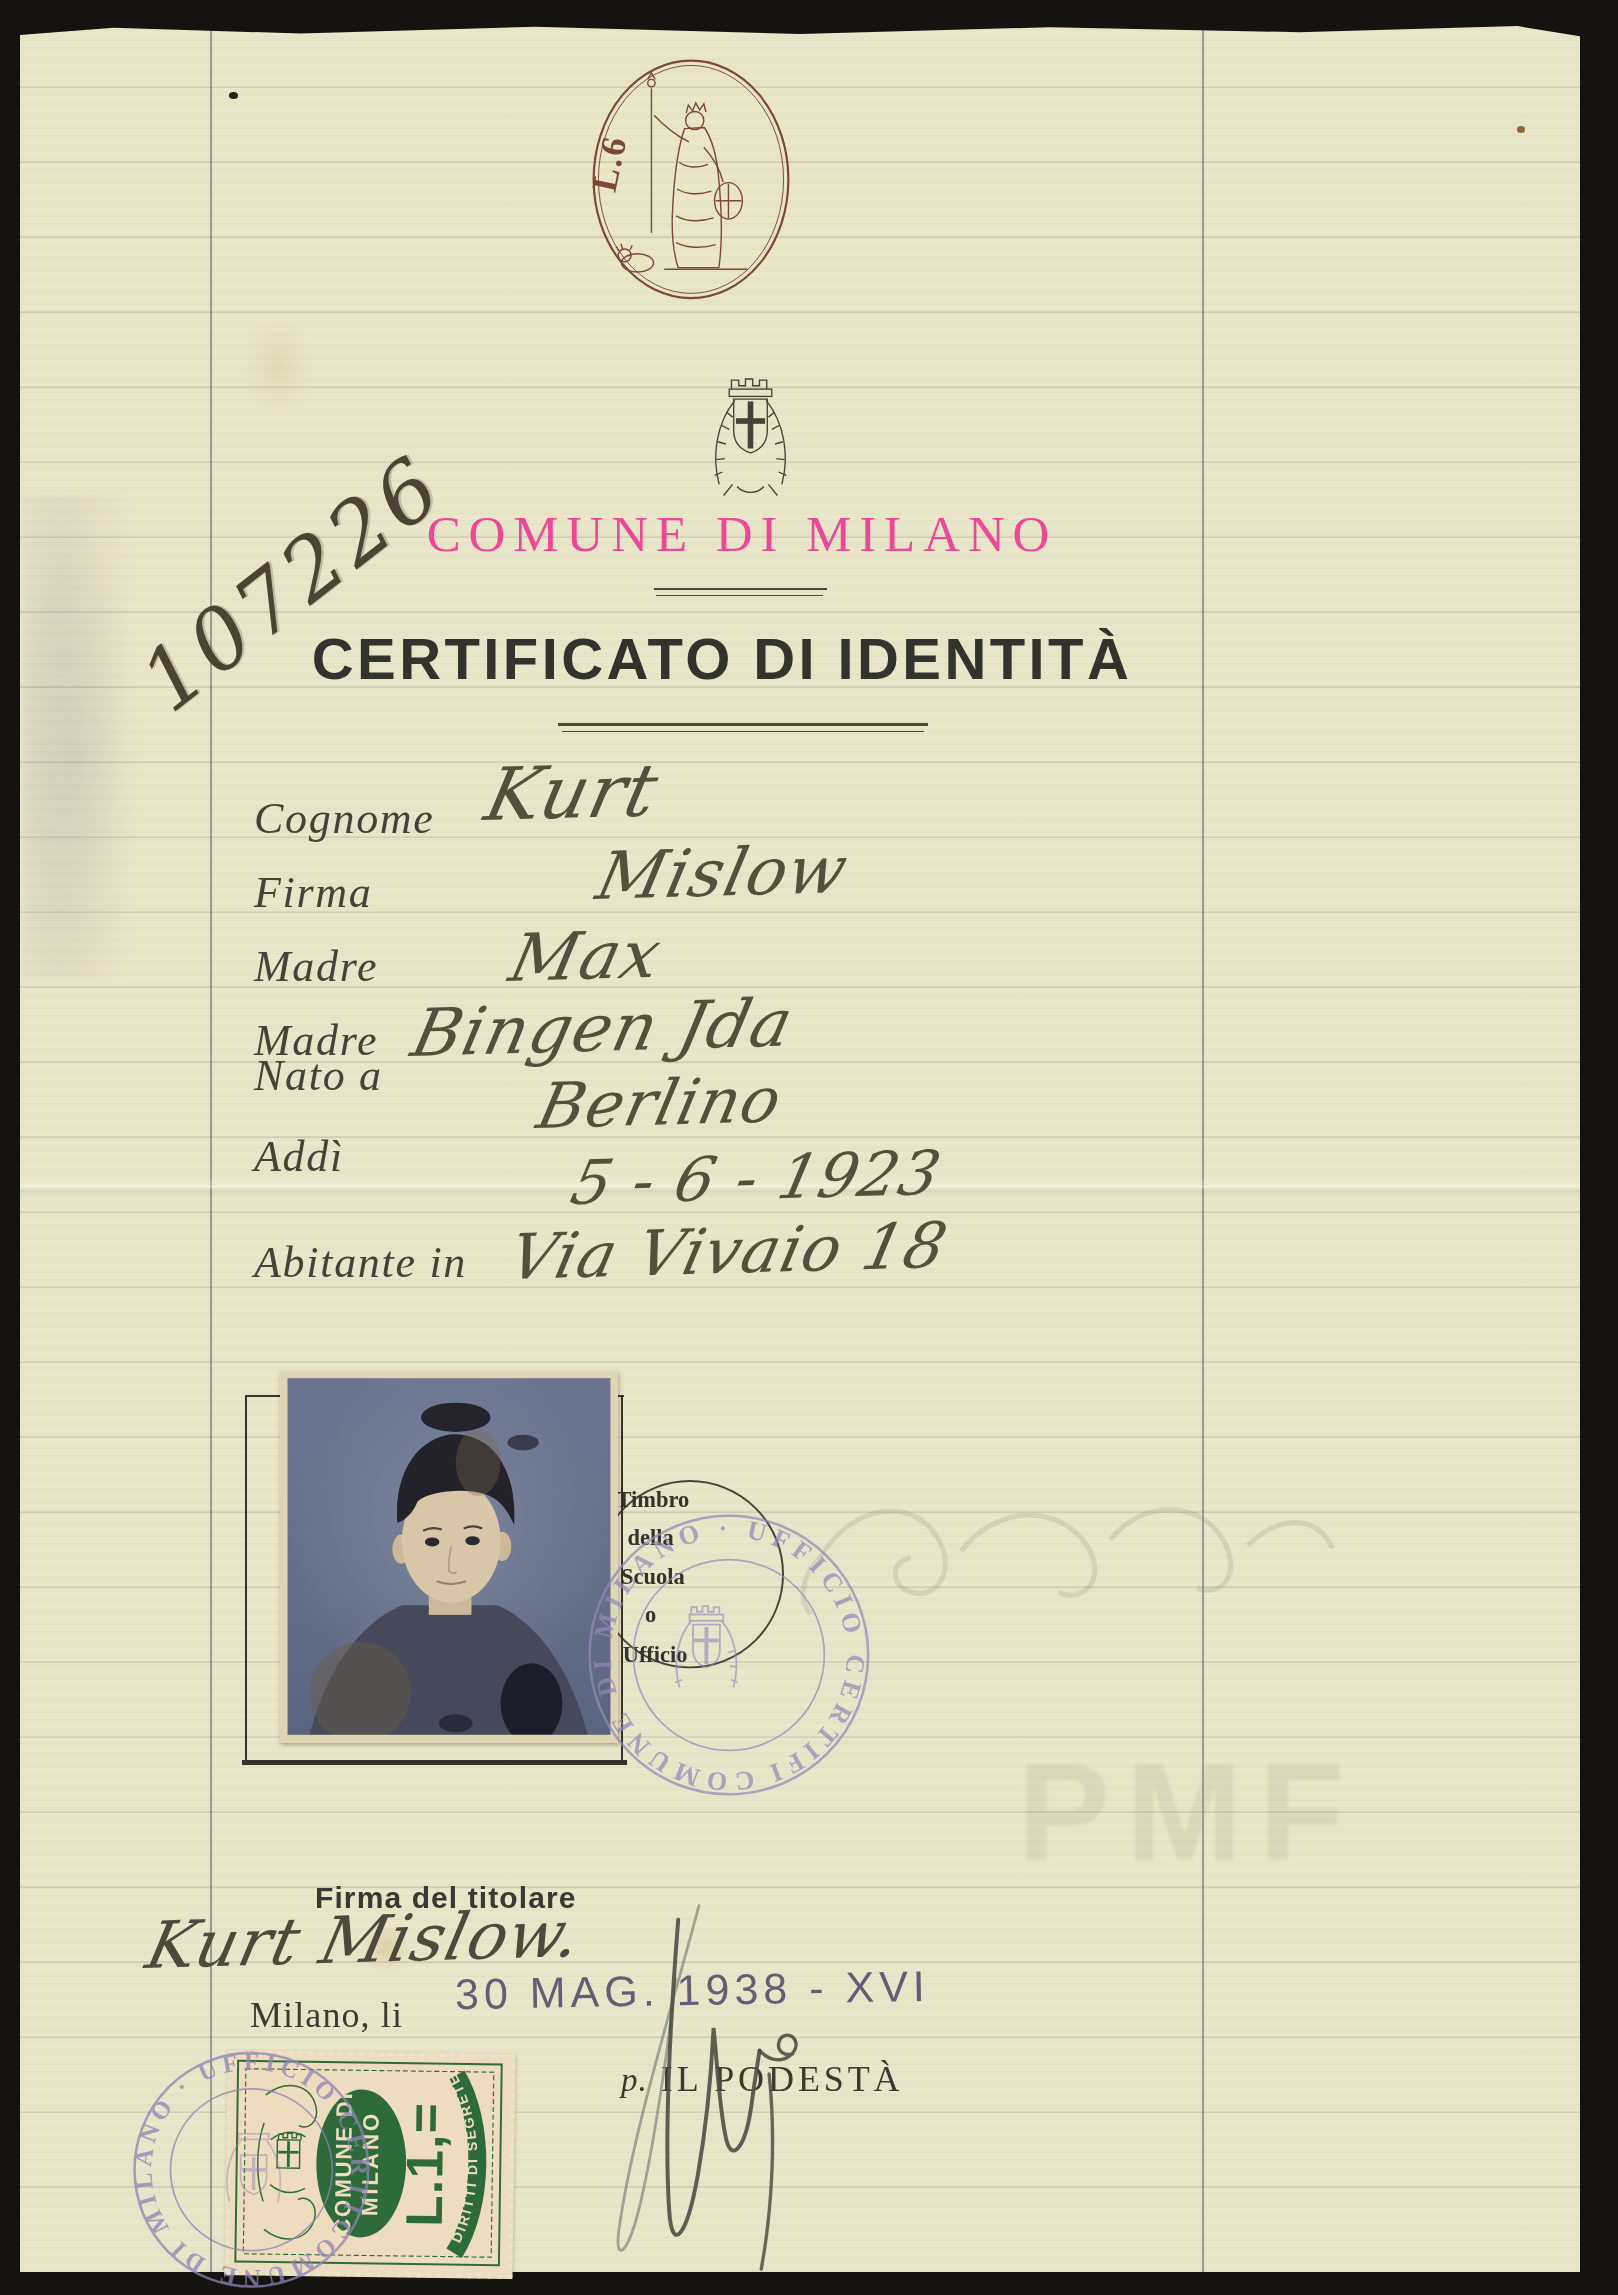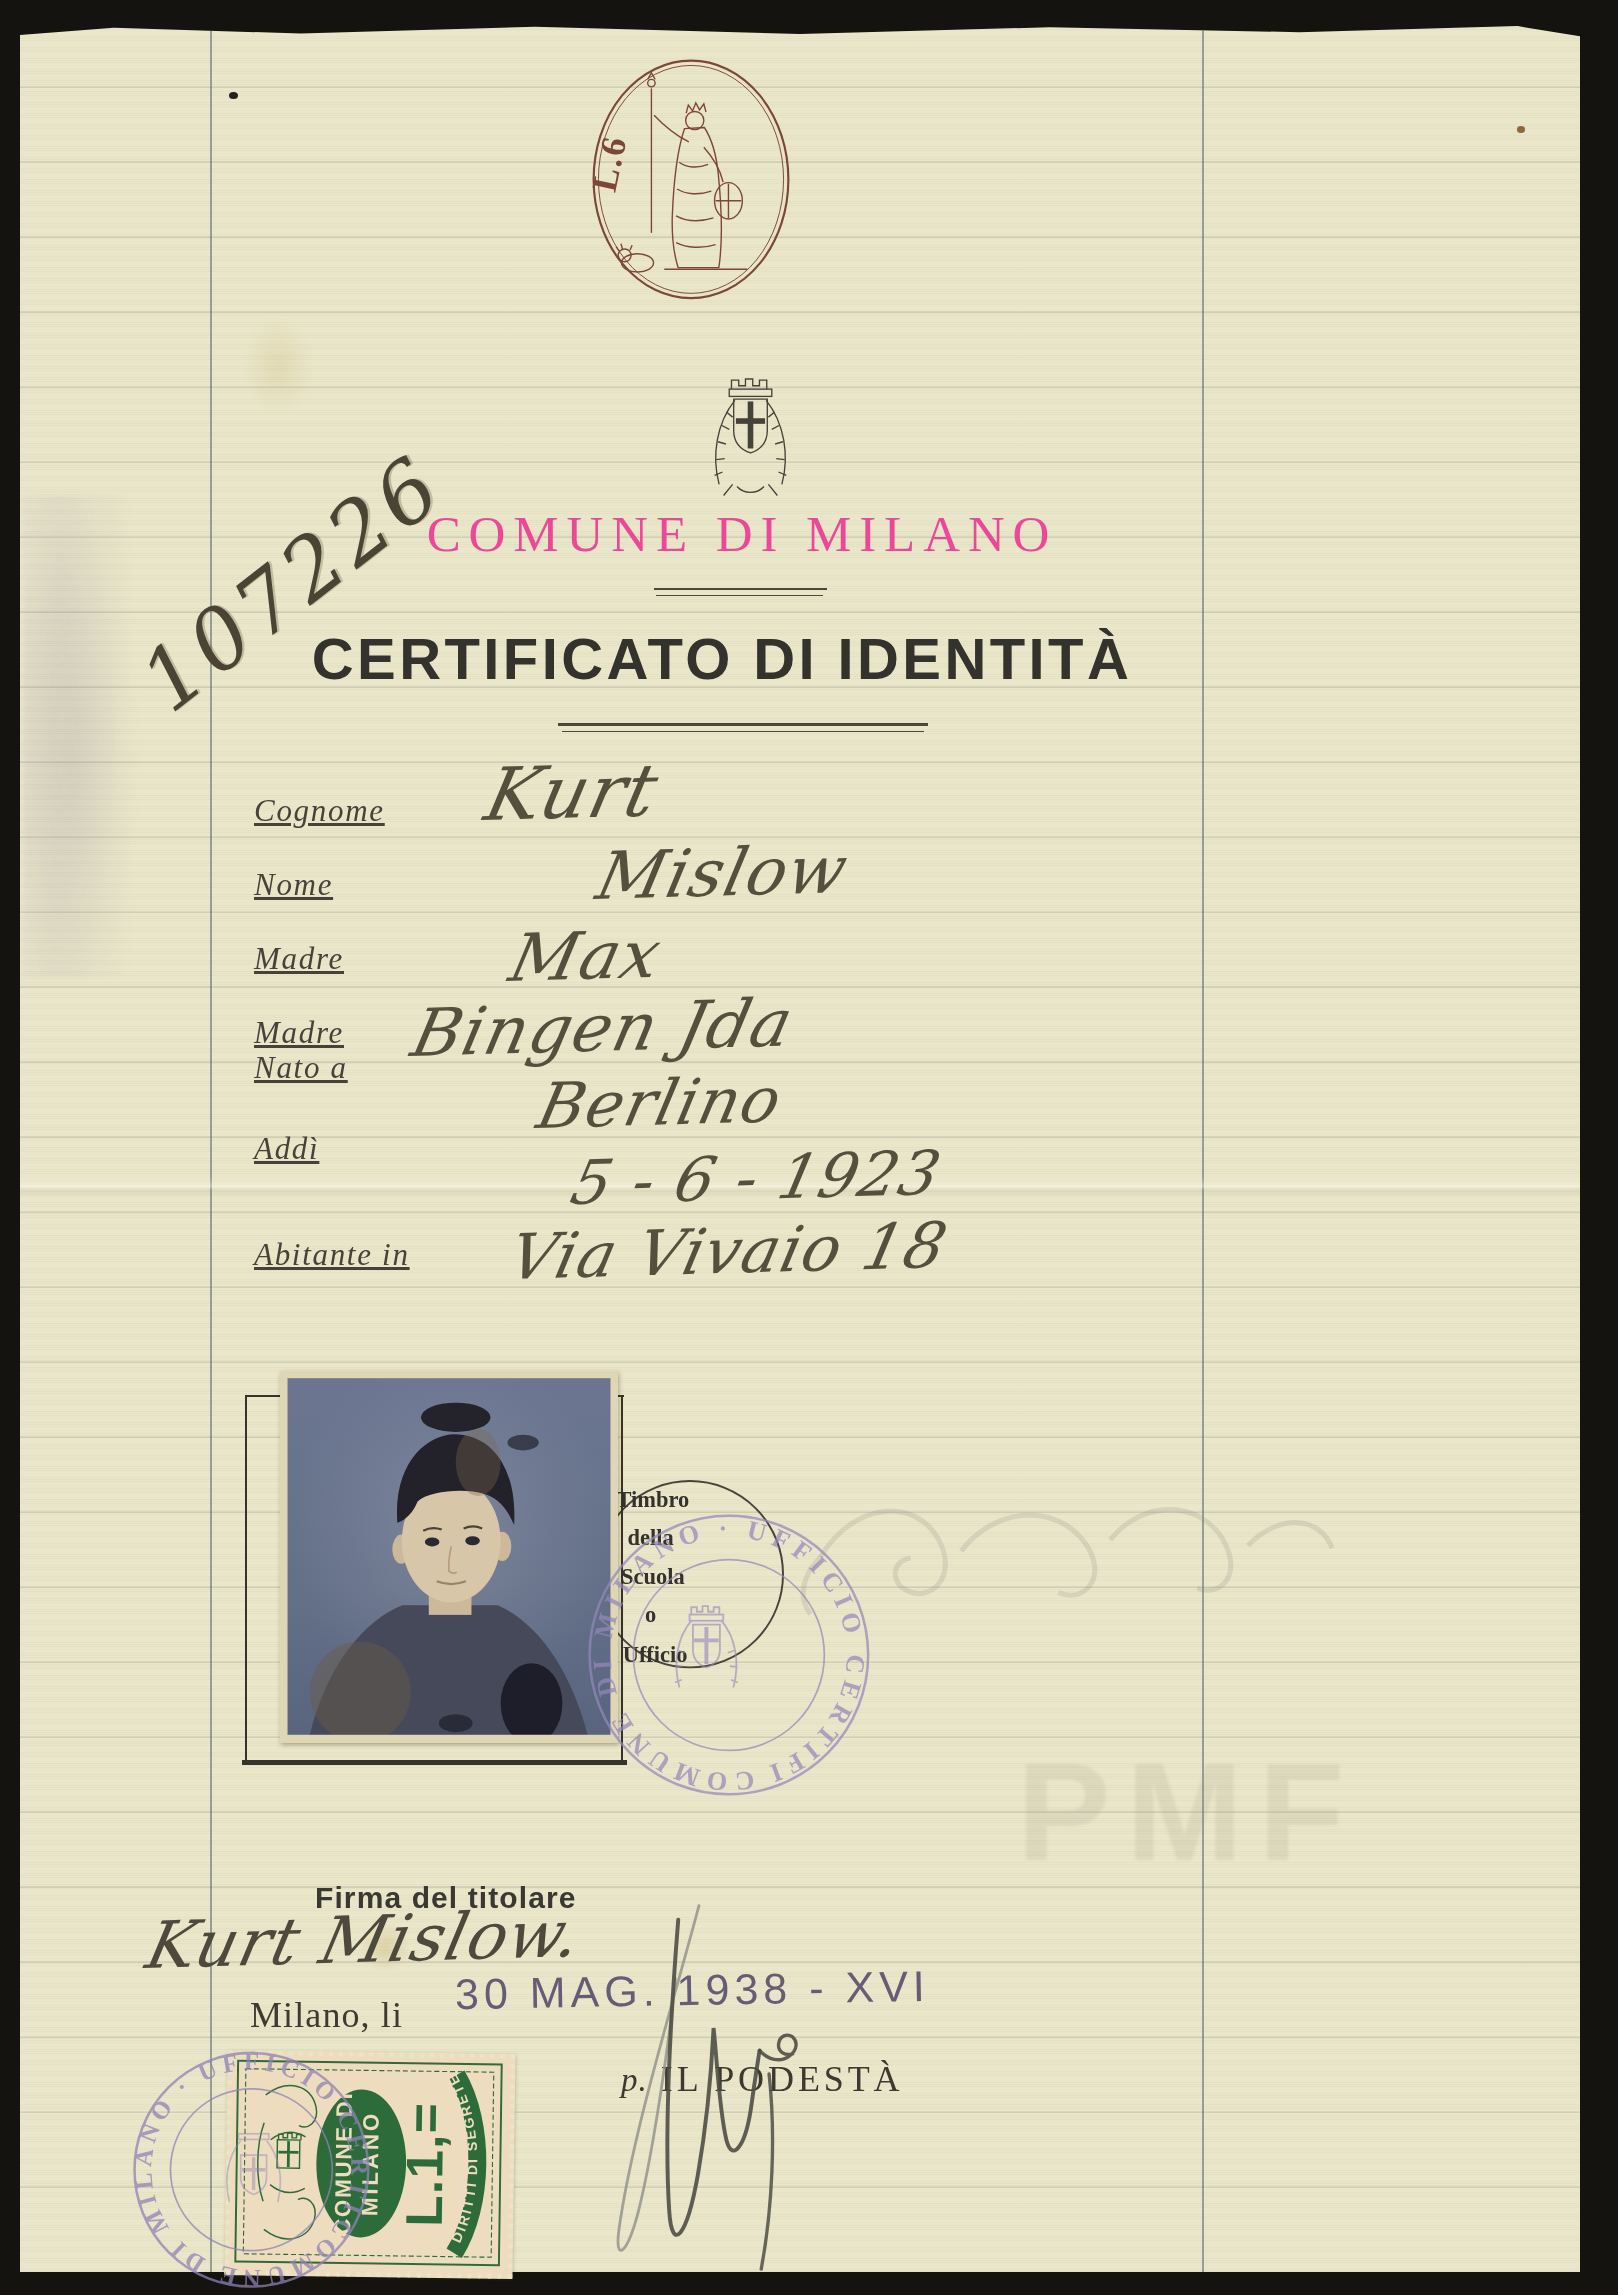--- a/index.html
+++ b/index.html
@@ -9,21 +9,21 @@
          background:radial-gradient(ellipse at 48% 30%, #edе9cd 0%, #eae6c9 50%, #e2ddbe 100%);
          background-color:#eae6c9;
          clip-path:polygon(0% 0.45%,6% 0.12%,18% 0.38%,33% 0.08%,50% 0.40%,66% 0.10%,82% 0.32%,96% 0.05%,100% 0.5%,100% 100%,0% 100%);
          box-shadow:0 0 22.5px rgba(0,0,0,.6);}
   .laid{position:absolute;inset:0;background:repeating-linear-gradient(to bottom,rgba(120,120,100,.05) 0 0.6px,transparent 0.6px 2.2px);}
   .hlines{position:absolute;inset:0;
           background:repeating-linear-gradient(to bottom,transparent 0 74px,rgba(125,132,122,.38) 74px 75px);
           background-position:0 -12.4px;}
   .vline{position:absolute;top:0;bottom:0;width:1.7px;background:rgba(82,98,106,.55);}
   .abs{position:absolute;}
-  .lbl{font-style:italic;font-size:31px;color:#45423a;letter-spacing:1.7px;text-decoration:underline;}
+  .lbl{font-style:italic;font-size:44px;color:#45423a;letter-spacing:1.7px;}
   .hw{font-family:"DejaVu Serif",serif;font-style:italic;color:#554f3e;letter-spacing:1.1px;
       transform:skewX(-14deg) rotate(-1.6deg);transform-origin:left bottom;white-space:nowrap;}
   .heading{font-family:"Liberation Serif",serif;font-size:51px;letter-spacing:7.9px;color:#ec4899;white-space:nowrap;}
   .title{font-family:"Liberation Sans",sans-serif;font-weight:bold;font-size:58px;letter-spacing:3.4px;color:#33322c;white-space:nowrap;}
   .rule{position:absolute;background:#4a473c;}
   .firma{font-family:"Liberation Sans",sans-serif;font-weight:bold;font-size:30px;color:#3a3832;letter-spacing:1.1px;}
   .milano-li{font-size:36px;color:#3c3a31;letter-spacing:1.1px;}
   .datestamp{font-family:"Liberation Sans",sans-serif;font-size:43px;color:#5a5270;letter-spacing:5px;
              transform:rotate(-1deg);opacity:.92;white-space:nowrap;}
   .podesta{font-size:36px;color:#3b3930;letter-spacing:3.9px;white-space:nowrap;}
@@ -119,21 +119,21 @@
   <div class="rule" style="left:654px;top:588px;width:173px;height:2.2px;z-index:3;"></div>
   <div class="rule" style="left:656px;top:595px;width:167px;height:1.1px;z-index:3;"></div>
 
   <div class="abs title" style="left:722px;top:625px;transform:translateX(-50%);z-index:3;">CERTIFICATO DI IDENTITÀ</div>
   <div class="rule" style="left:558px;top:723px;width:370px;height:3.4px;z-index:3;"></div>
   <div class="rule" style="left:562px;top:731px;width:362px;height:1.1px;z-index:3;"></div>
 
   <div class="abs serial" style="left:115px;top:534px;z-index:4;">107226</div>
 
   <div class="abs lbl" style="left:254px;top:793px;z-index:3;">Cognome</div>
-  <div class="abs lbl" style="left:254px;top:867px;z-index:3;">Nome</div>
+  <div class="abs lbl" style="left:254px;top:867px;z-index:3;">Firma</div>
   <div class="abs lbl" style="left:254px;top:941px;z-index:3;">Madre</div>
   <div class="abs lbl" style="left:254px;top:1015px;z-index:3;">Madre</div>
   <div class="abs lbl" style="left:254px;top:1050px;z-index:3;">Nato a</div>
   <div class="abs lbl" style="left:254px;top:1131px;z-index:3;">Addì</div>
   <div class="abs lbl" style="left:254px;top:1237px;z-index:3;">Abitante in</div>
 
   <div class="abs hw" style="left:478px;top:752px;font-size:73px;z-index:4;">Kurt</div>
   <div class="abs hw" style="left:590px;top:838px;font-size:66px;z-index:4;">Mislow</div>
   <div class="abs hw" style="left:503px;top:920px;font-size:66px;z-index:4;">Max</div>
   <div class="abs hw" style="left:405px;top:995px;font-size:66px;z-index:4;">Bingen Jda</div>

